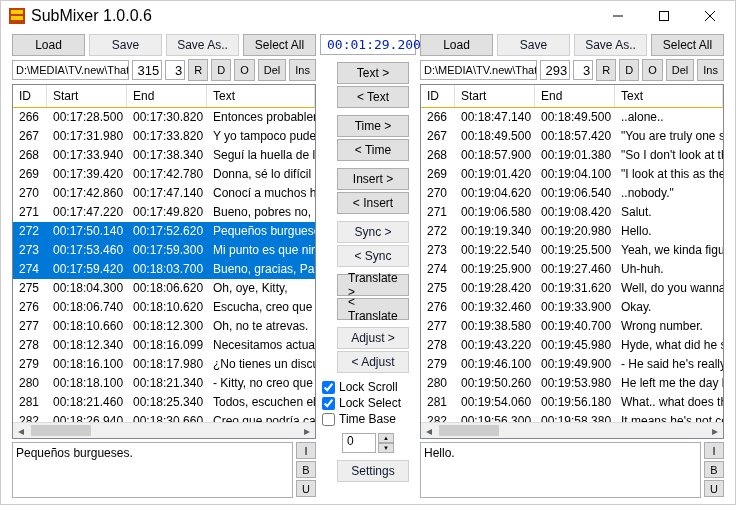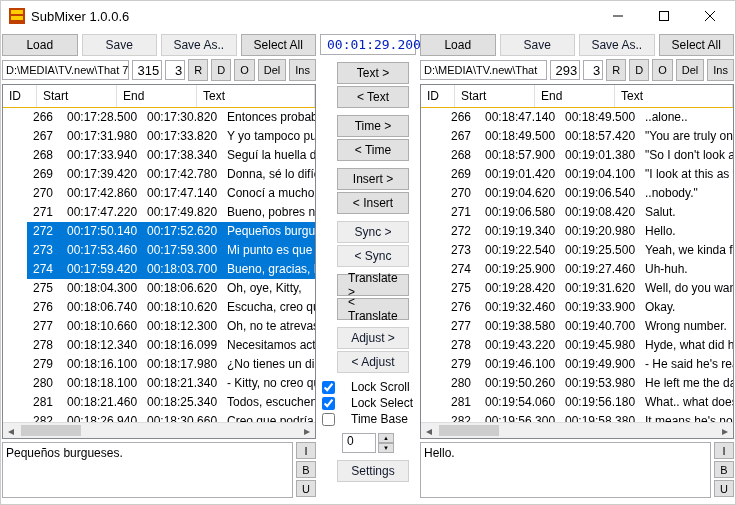--- a/index.html
+++ b/index.html
@@ -1,52 +1,52 @@
 <!DOCTYPE html>
 <html><head>
 <meta charset="utf-8">
 <style>
 * { box-sizing: border-box; margin: 0; padding: 0; font-family: 'Segoe UI', Tahoma, sans-serif; font-size: 12px; }
 body { background: #fff; width: 736px; height: 505px; overflow: hidden; border: 1px solid #ccc; }
 .titlebar { height: 30px; display: flex; align-items: center; padding: 0 2px; background: #fff; }
 .titlebar .icon { width: 16px; height: 16px; margin: 0 6px; display: inline-flex; align-items: center; justify-content: center; }
-.titlebar .title { flex: 1; color: #000; font-size: 13px; }
+.titlebar .title { flex: 1; color: #000; font-size: 16px; }
 .winbtns { display: flex; }
 .winbtn { width: 46px; height: 30px; display: flex; align-items: center; justify-content: center; color: #000; }
-.content { display: flex; height: calc(100% - 30px); padding: 3px 1px 6px; gap: 4px; }
+.content { display: flex; height: calc(100% - 30px); padding: 3px 11px 6px; gap: 4px; }
 .panel { flex: 1; display: flex; flex-direction: column; gap: 3px; min-width: 0; }
 .midcol { width: 96px; display: flex; flex-direction: column; align-items: center; gap: 2px; }
 .btnrow { display: flex; gap: 4px; }
 .btn { background: #e1e1e1; border: 1px solid #adadad; height: 22px; display: flex; align-items: center; justify-content: center; padding: 0 10px; font-size: 12px; color: #000; }
 .btn.dis { color: #0f172a; background: #eee; border-color: #d0d0d0; }
 .btn.sm { padding: 0 5px; font-size: 11px; min-width: 20px; }
 .btn.wide { width: 72px; margin-left: 10px; }
 .pathrow { display: flex; gap: 3px; align-items: center; }
 .pathbox { flex: 1; border: 1px solid #abadb3; height: 20px; padding: 0 3px; display: flex; align-items: center; overflow: hidden; white-space: nowrap; font-size: 11px; background: #fff; }
 .numbox { width: 30px; border: 1px solid #abadb3; height: 20px; text-align: right; padding: 0 2px; display: flex; align-items: center; justify-content: flex-end; font-size: 13px; }
 .table-wrap { border: 1px solid #828790; flex: 1; overflow: hidden; background: #fff; position: relative; display: flex; flex-direction: column; }
 .thead { display: flex; background: #fff; border-bottom: 1px solid #eab308; }
 .th { border-right: 1px solid #e0e0e0; padding: 4px 6px; font-size: 12px; color: #000; white-space: nowrap; }
-.tbody { flex: 1; overflow: hidden; margin-left: 24px; }
+.tbody { flex: 1; overflow: hidden; }
 .tr { display: flex; height: 19px; }
 .tr.sel { background: #0078d7; color: #fff; }
 .td { padding: 2px 6px; font-size: 12px; white-space: nowrap; overflow: hidden; }
 .c-id { width: 34px; }
 .c-start { width: 80px; }
 .c-end { width: 80px; }
 .c-text { flex: 1; }
 .hscroll { height: 16px; background: #f0f0f0; border-top: 1px solid #ddd; display: flex; }
 .hscroll .thumb { width: 60px; background: #cdcdcd; margin: 2px; }
 .hscroll .arrow { width: 16px; display: flex; align-items:center; justify-content:center; color:#606060; }
 .botrow { display: flex; gap: 3px; }
 .preview { flex: 1; border: 1px solid #abadb3; height: 56px; padding: 3px; font-size: 12px; background: #fff; }
 .stylecol { display: flex; flex-direction: column; gap: 2px; }
 .sbtn { width: 20px; height: 17px; border: 1px solid #adadad; background: #e1e1e1; display: flex; align-items: center; justify-content: center; font-size: 11px; }
 .timecode { border: 1px solid #abadb3; padding: 2px 6px; font-family: 'Consolas', monospace; font-size: 13px; color: #0020c0; text-align: center; background: #fff; width: 96px; }
-.chk { display: flex; align-items: center; gap: 16px; font-size: 12px; width: 92px; }
+.chk { display: flex; align-items: center; gap: 4px; font-size: 12px; width: 92px; }
 .chk input { width: 13px; height: 13px; }
 .spinwrap { display: flex; gap: 2px; align-items: center; justify-content: center; }
 .spininput { width: 34px; height: 20px; border: 1px solid #abadb3; text-align: left; padding: 0 4px; font-size: 12px; }
 .spinbtns { display: flex; flex-direction: column; }
 .spinbtn { width: 16px; height: 10px; border: 1px solid #adadad; background: #e1e1e1; font-size: 6px; display:flex; align-items:center; justify-content:center; line-height:1; }
 .spacer { height: 3px; }
 </style>
 </head>
 <body>
 

